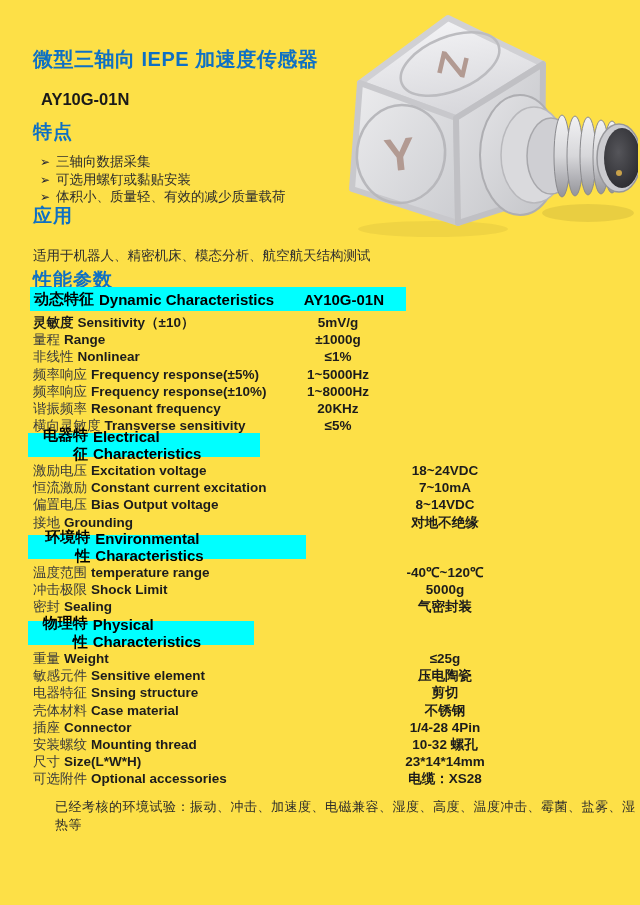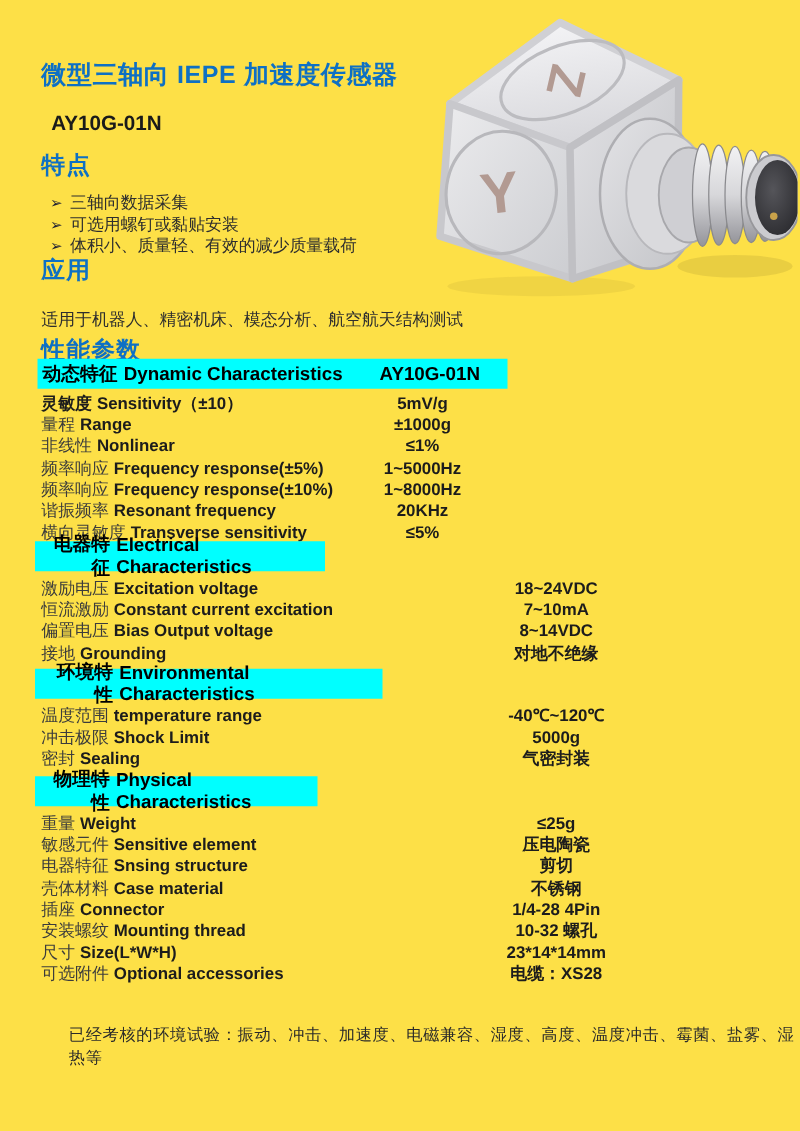--- a/index.html
+++ b/index.html
@@ -154,15 +154,15 @@
     <div class="spec-row"><span class="zh">重量</span><span class="en">Weight</span><span class="val wide">≤25g</span></div>
     <div class="spec-row"><span class="zh">敏感元件</span><span class="en">Sensitive element</span><span class="val wide">压电陶瓷</span></div>
     <div class="spec-row"><span class="zh">电器特征</span><span class="en">Snsing structure</span><span class="val wide">剪切</span></div>
     <div class="spec-row"><span class="zh">壳体材料</span><span class="en">Case material</span><span class="val wide">不锈钢</span></div>
     <div class="spec-row"><span class="zh">插座</span><span class="en">Connector</span><span class="val wide">1/4-28 4Pin</span></div>
     <div class="spec-row"><span class="zh">安装螺纹</span><span class="en">Mounting thread</span><span class="val wide">10-32 螺孔</span></div>
     <div class="spec-row"><span class="zh">尺寸</span><span class="en">Size(L*W*H)</span><span class="val wide">23*14*14mm</span></div>
     <div class="spec-row"><span class="zh">可选附件</span><span class="en">Optional accessories</span><span class="val wide">电缆：XS28</span></div>
   </div>
 
-  <div class="abs footnote" style="left:55px;top:798px;margin-top:21px;">已经考核的环境试验：振动、冲击、加速度、电磁兼容、湿度、高度、温度冲击、霉菌、盐雾、湿热等</div>
+  <div class="abs footnote" style="left:55px;top:798px;">已经考核的环境试验：振动、冲击、加速度、电磁兼容、湿度、高度、温度冲击、霉菌、盐雾、湿热等</div>
 
 </div>
 
 </body></html>

